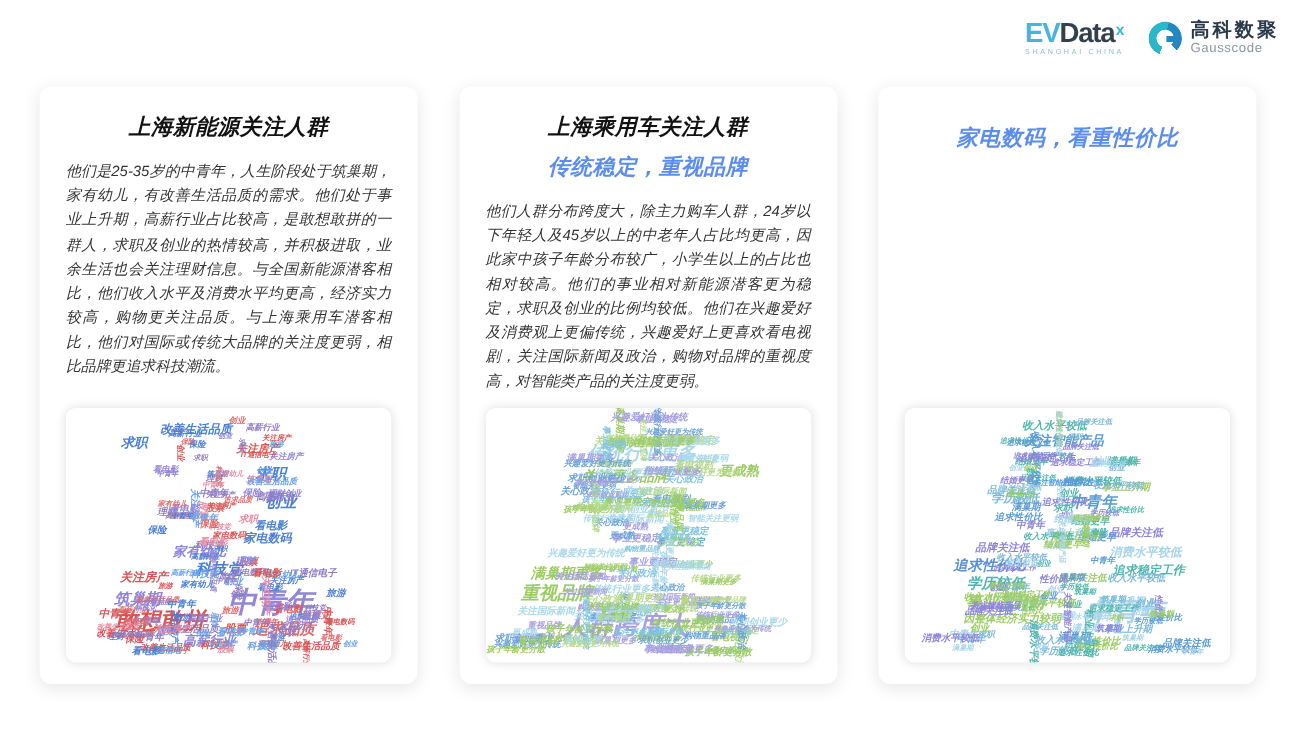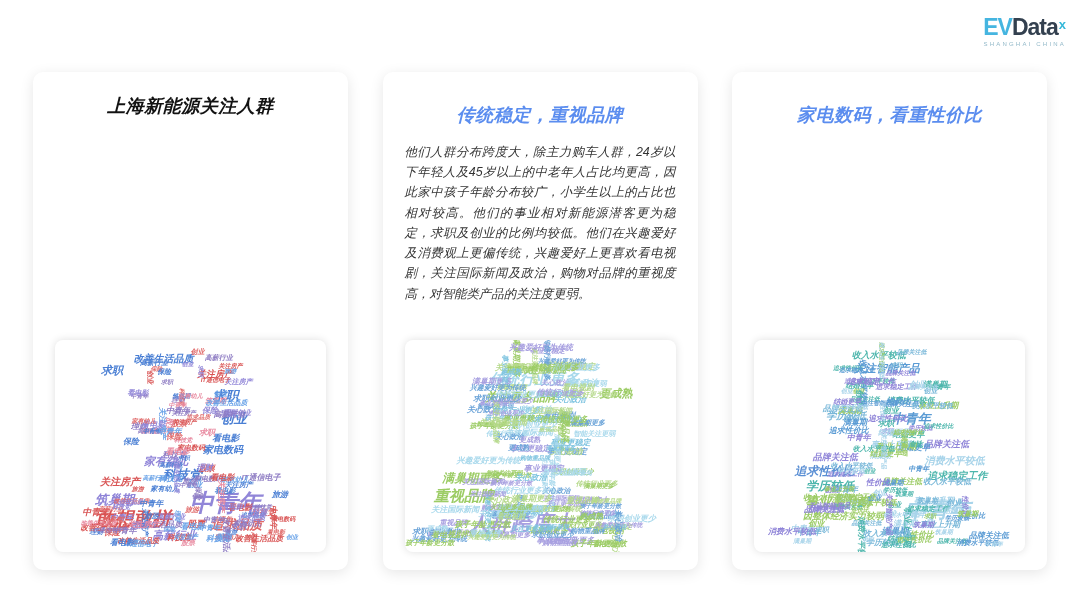--- a/index.html
+++ b/index.html
@@ -2,21 +2,21 @@
 <html><head>
 <meta charset="utf-8">
 <style>
   * { margin:0; padding:0; box-sizing:border-box; }
   html,body { width:1080px; height:608px; overflow:hidden; background:#ffffff;
               font-family:"Liberation Sans","DejaVu Sans",sans-serif; }
   .page { position:relative; width:1080px; height:608px; background:#fff; }
 
   
   .brandbar { position:absolute; top:16px; right:14px; display:flex; align-items:center; gap:20px; }
-  .evdata { display:flex; flex-direction:column; align-items:flex-end; }
+  .evdata { display:flex; flex-direction:column; align-items:flex-start; }
   .ev-line { line-height:1; }
   .ev-ev   { font-size:23px; font-weight:800; color:#45b5e0; letter-spacing:-1px; }
   .ev-data { font-size:23px; font-weight:700; color:#33404f; letter-spacing:-1px; }
   .ev-sup  { font-size:13px; font-weight:800; color:#35b8d9; vertical-align:super; margin-left:1px; }
   .ev-cap  { font-size:6px; letter-spacing:2.2px; color:#93b9c9; margin-top:2px; }
   .gauss { display:flex; align-items:center; gap:7px; }
   .g-icon { position:relative; width:28px; height:28px; }
   .g-ring { width:28px; height:28px; border-radius:50%;
             background:conic-gradient(from 200deg,#2bb6c9 0 48%,#2387c1 48% 82%,transparent 82% 100%);
             -webkit-mask:radial-gradient(circle at center, transparent 7px, #000 7.5px);
@@ -42,26 +42,37 @@
 </head>
 <body>
 
 <div class="page">
 
   <div class="brandbar">
     <div class="evdata">
       <div class="ev-line"><span class="ev-ev">EV</span><span class="ev-data">Data</span><span class="ev-sup">x</span></div>
       <div class="ev-cap">SHANGHAI CHINA</div>
     </div>
+    <div class="gauss">
+      <div class="g-icon">
+        <div class="g-ring"></div>
+        <div class="g-bar"></div>
+      </div>
+      <div class="g-txt">
+        <span class="g-cn">高科数聚</span>
+        <span class="g-en">Gausscode</span>
+      </div>
+    </div>
   </div>
 
   <div class="cards">
 
     <section class="card">
       <h2 class="card-title">上海新能源关注人群</h2>
+      <p class="card-body">他们是25-35岁的中青年，人生阶段处于筑巢期，家有幼儿，有改善生活品质的需求。他们处于事业上升期，高薪行业占比较高，是敢想敢拼的一群人，求职及创业的热情较高，并积极进取，业余生活也会关注理财信息。与全国新能源潜客相比，他们收入水平及消费水平均更高，经济实力较高，购物更关注品质。与上海乘用车潜客相比，他们对国际或传统大品牌的关注度更弱，相比品牌更追求科技潮流。</p>
       <div class="cloud-panel">
           <span class="cw" style="left: 40%; top: 9%; font-size: 10px; color: rgb(74, 127, 212);">改善生活品质</span>
           <span class="cw" style="left: 21%; top: 14%; font-size: 11px; color: rgb(74, 127, 212);">求职</span>
           <span class="cw" style="left: 59%; top: 16%; font-size: 9px; color: rgb(217, 84, 84);">关注房产</span>
           <span class="cw" style="left: 63%; top: 26%; font-size: 13px; color: rgb(74, 127, 212);">求职</span>
           <span class="cw" style="left: 66%; top: 37%; font-size: 13px; color: rgb(74, 127, 212);">创业</span>
           <span class="cw" style="left: 63%; top: 46%; font-size: 9px; color: rgb(74, 127, 212);">看电影</span>
           <span class="cw" style="left: 62%; top: 52%; font-size: 10px; color: rgb(74, 127, 212);">家电数码</span>
           <span class="cw" style="left: 31%; top: 41%; font-size: 8px; color: rgb(142, 124, 195);">理财</span>
           <span class="cw" style="left: 28%; top: 48%; font-size: 8px; color: rgb(74, 127, 212);">保险</span>
@@ -195,20 +206,21 @@
           <span class="cw" style="left: 48.9292%; top: 11.4708%; font-size: 6px; color: rgb(145, 134, 216);">创业</span>
           <span class="cw" style="left: 50.0274%; top: 26.3036%; font-size: 6px; color: rgb(232, 138, 160);">家有幼儿</span>
           <span class="cw vert" style="left: 61.3109%; top: 73.5438%; font-size: 8px; color: rgb(232, 138, 160);">关注房产</span>
           <span class="cw" style="left: 16.1128%; top: 86.5248%; font-size: 6px; color: rgb(232, 138, 160);">改善生活品质</span>
           <span class="cw" style="left: 57.1193%; top: 88.128%; font-size: 7px; color: rgb(106, 163, 232);">中青年</span>
           <span class="cw vert" style="left: 44.946%; top: 63.7633%; font-size: 6px; color: rgb(145, 134, 216);">改善生活品质</span>
         </div>
     </section>
 
     <section class="card">
+      <h2 class="card-title">上海乘用车关注人群</h2>
       <h3 class="card-subtitle">传统稳定，重视品牌</h3>
       <p class="card-body">他们人群分布跨度大，除主力购车人群，24岁以下年轻人及45岁以上的中老年人占比均更高，因此家中孩子年龄分布较广，小学生以上的占比也相对较高。他们的事业相对新能源潜客更为稳定，求职及创业的比例均较低。他们在兴趣爱好及消费观上更偏传统，兴趣爱好上更喜欢看电视剧，关注国际新闻及政治，购物对品牌的重视度高，对智能类产品的关注度更弱。</p>
       <div class="cloud-panel">
           <span class="cw" style="left: 48%; top: 18%; font-size: 15px; color: rgb(169, 217, 236);">传统行业更多</span>
           <span class="cw" style="left: 43%; top: 27%; font-size: 12px; color: rgb(156, 204, 101);">关注更多品牌</span>
           <span class="cw" style="left: 78%; top: 25%; font-size: 11px; color: rgb(156, 204, 101);">更成熟</span>
           <span class="cw" style="left: 29%; top: 33%; font-size: 8px; color: rgb(106, 163, 216);">关心政治</span>
           <span class="cw" style="left: 33%; top: 40%; font-size: 7px; color: rgb(156, 204, 101);">孩子年龄更分散</span>
           <span class="cw" style="left: 57%; top: 36%; font-size: 8px; color: rgb(106, 163, 216);">看电视剧</span>
           <span class="cw" style="left: 46%; top: 44%; font-size: 8px; color: rgb(169, 217, 236);">关注国际新闻</span>

